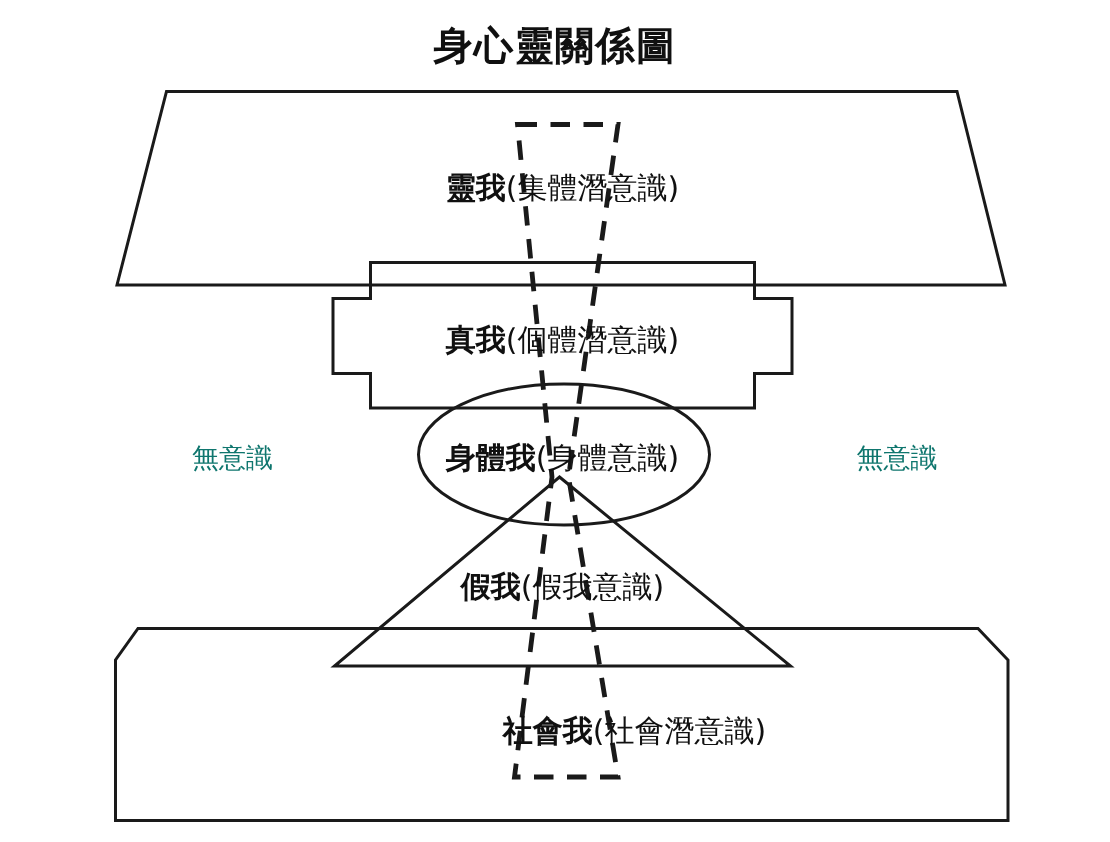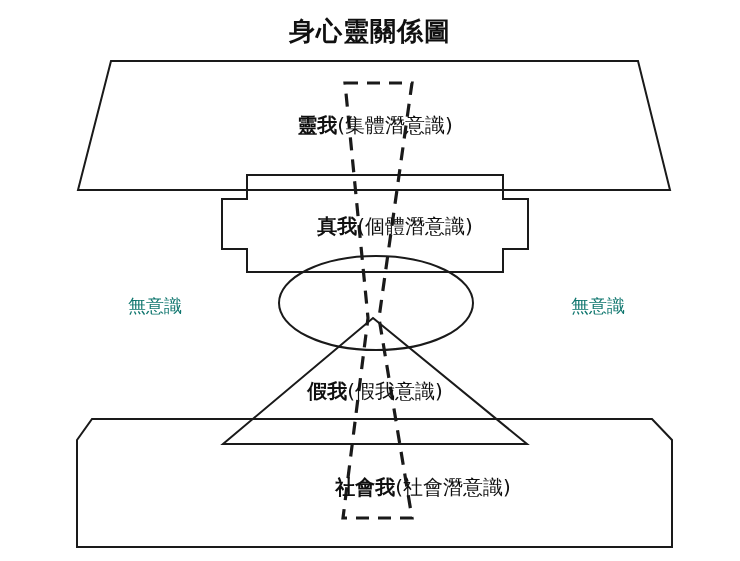--- a/index.html
+++ b/index.html
@@ -80,22 +80,23 @@
 
     <polygon class="shape" points="92,419 652,419 672,440 672,547 77,547 77,440"></polygon>
 
     <polygon class="dashed-shape" points="345,83 412,83 379,318 412,518 343,518 368,318"></polygon>
   </svg>
 
   <div class="lbl page-title" style="left:370px; top:31px;">身心靈關係圖</div>
 
   <div class="lbl layer-label" style="left:375px; top:125px;"><span class="strong">靈我</span><span>(集體潛意識)</span></div>
 
-  <div class="lbl layer-label" style="left:375px; top:226px;margin-left:20px;"><span class="strong">真我</span><span>(個體潛意識)</span></div>
+  <div class="lbl layer-label" style="left:375px; top:226px;"><span class="strong">真我</span><span>(個體潛意識)</span></div>
 
+  <div class="lbl layer-label" style="left:375px; top:305px;"><span class="strong">身體我</span><span>(身體意識)</span></div>
 
   <div class="lbl layer-label" style="left:375px; top:391px;text-align:center;"><span class="strong">假我</span><span>(假我意識)</span></div>
 
   <div class="lbl layer-label" style="left:375px; top:487px;margin-left:48px;"><span class="strong">社會我</span><span>(社會潛意識)</span></div>
 
   <div class="lbl side-label" style="left:155px; top:306px;">無意識</div>
 
   <div class="lbl side-label" style="left:598px; top:306px;">無意識</div>
 
 </div>

